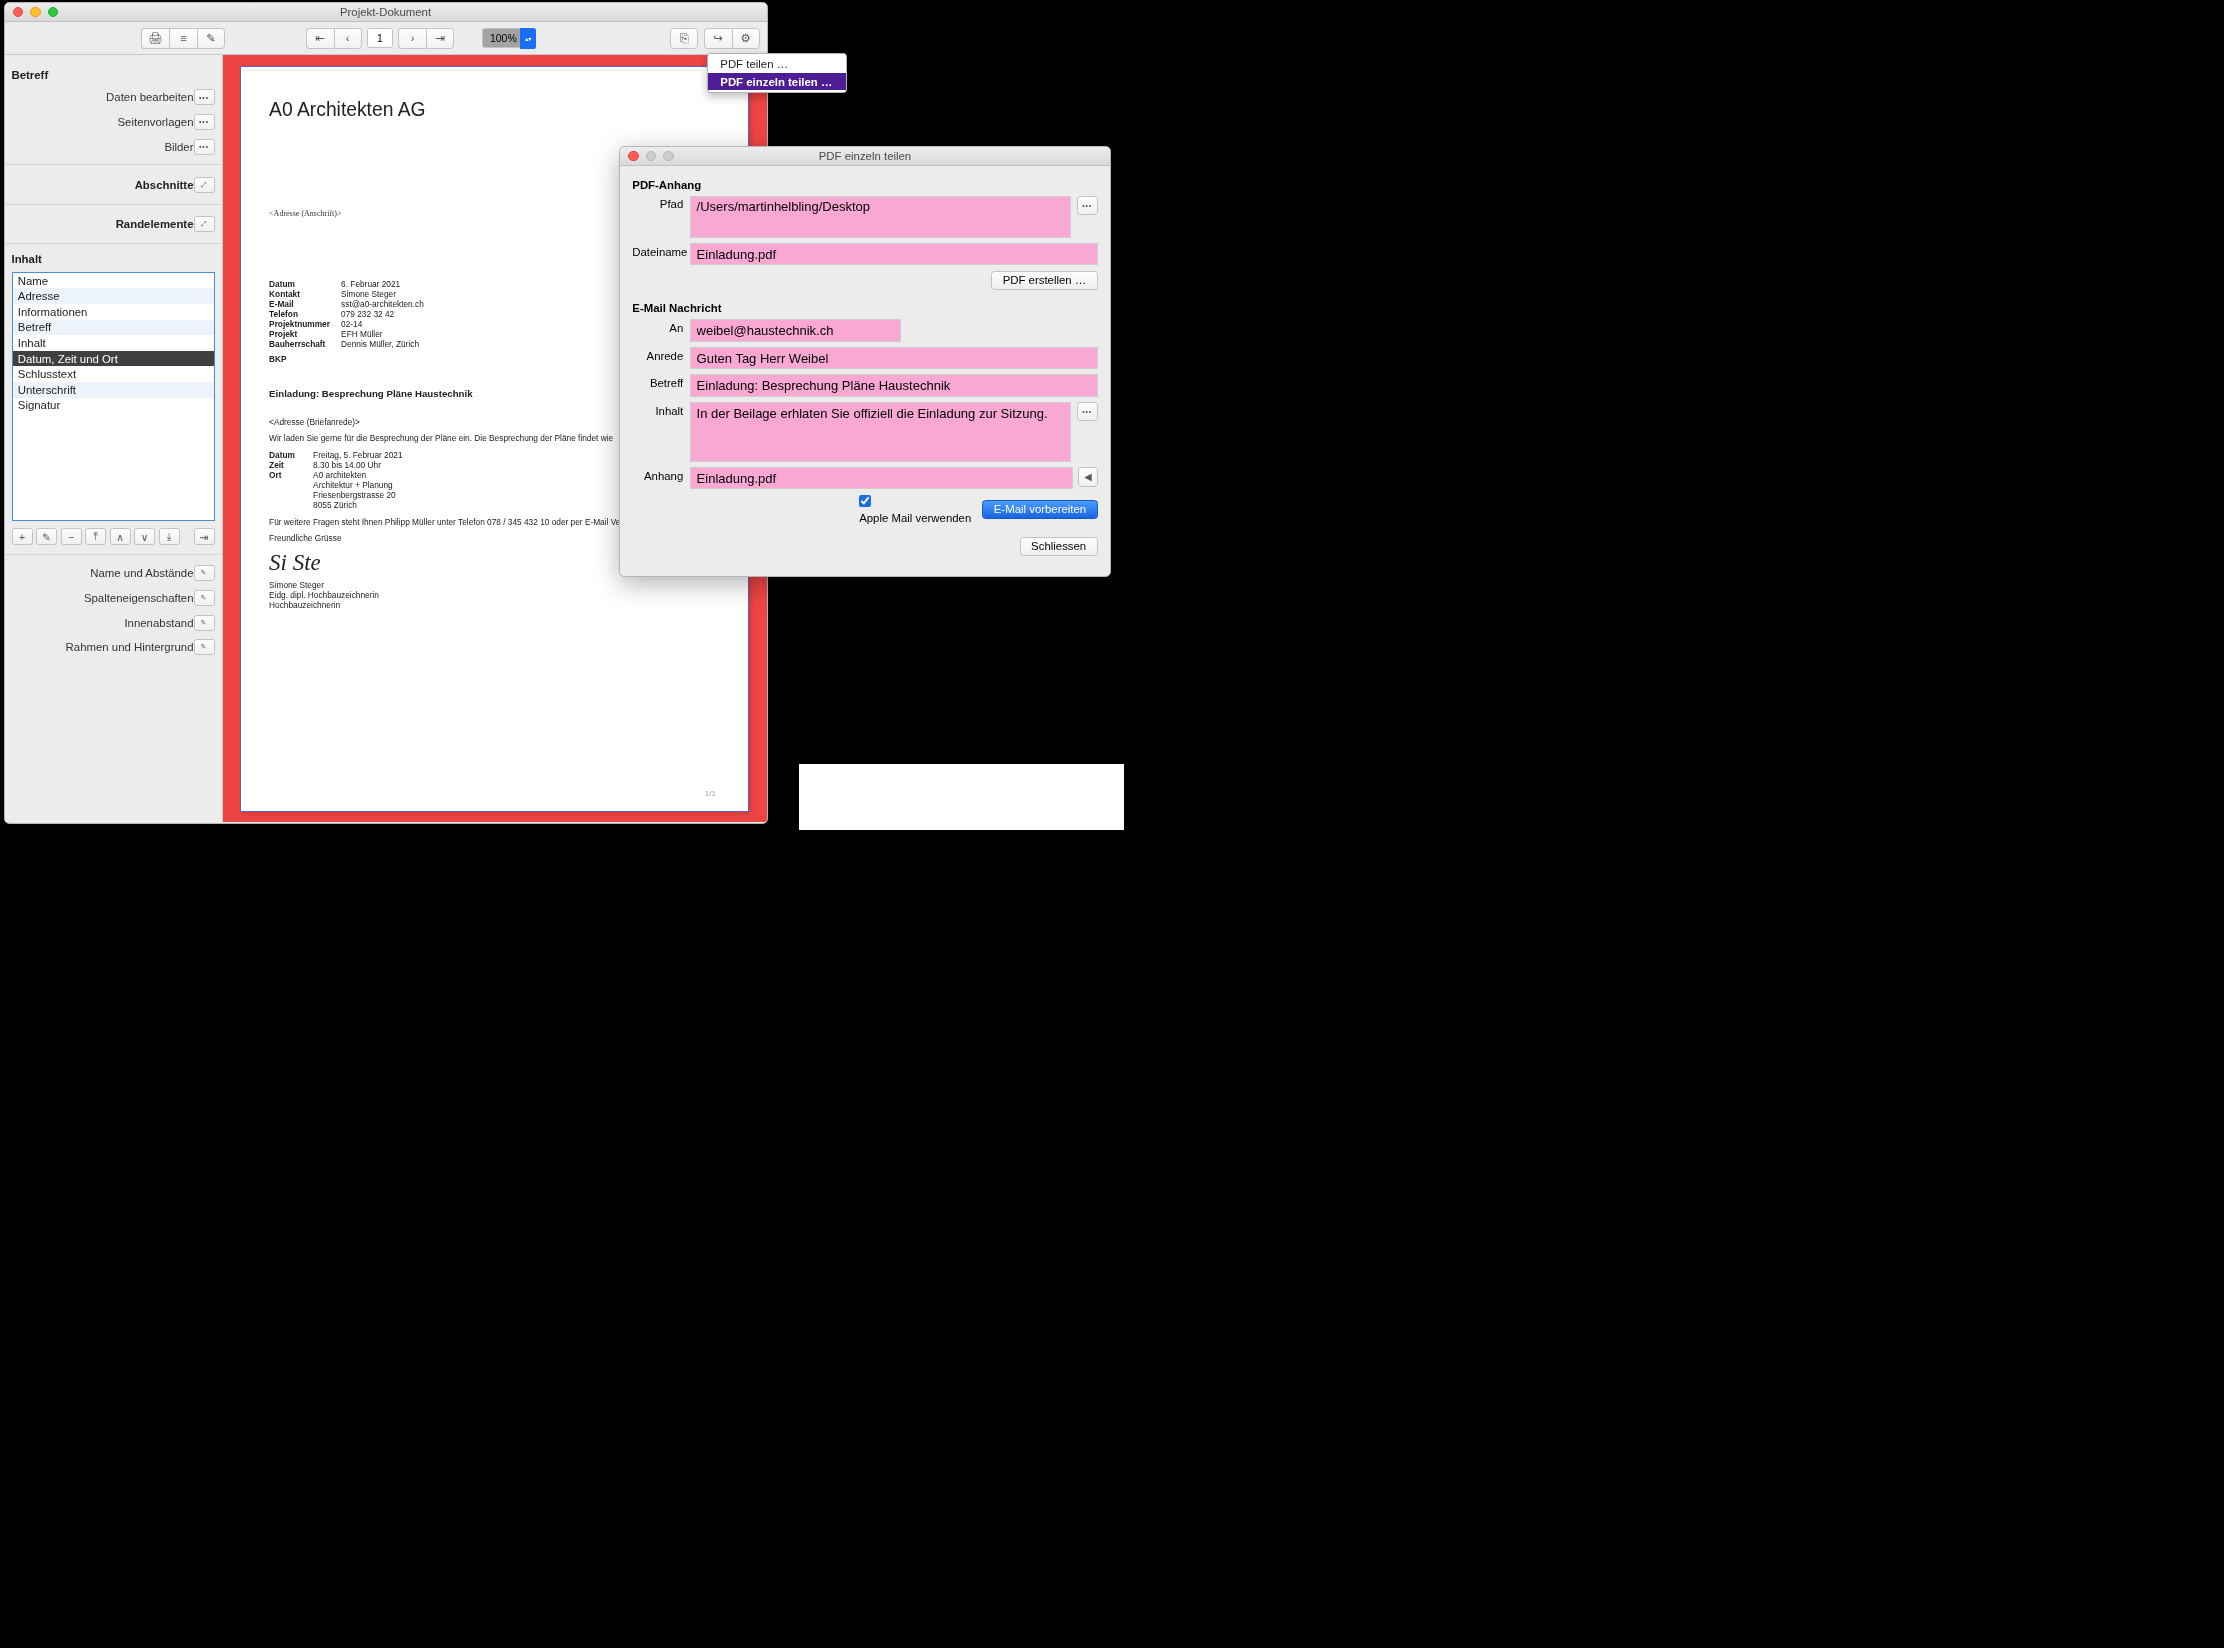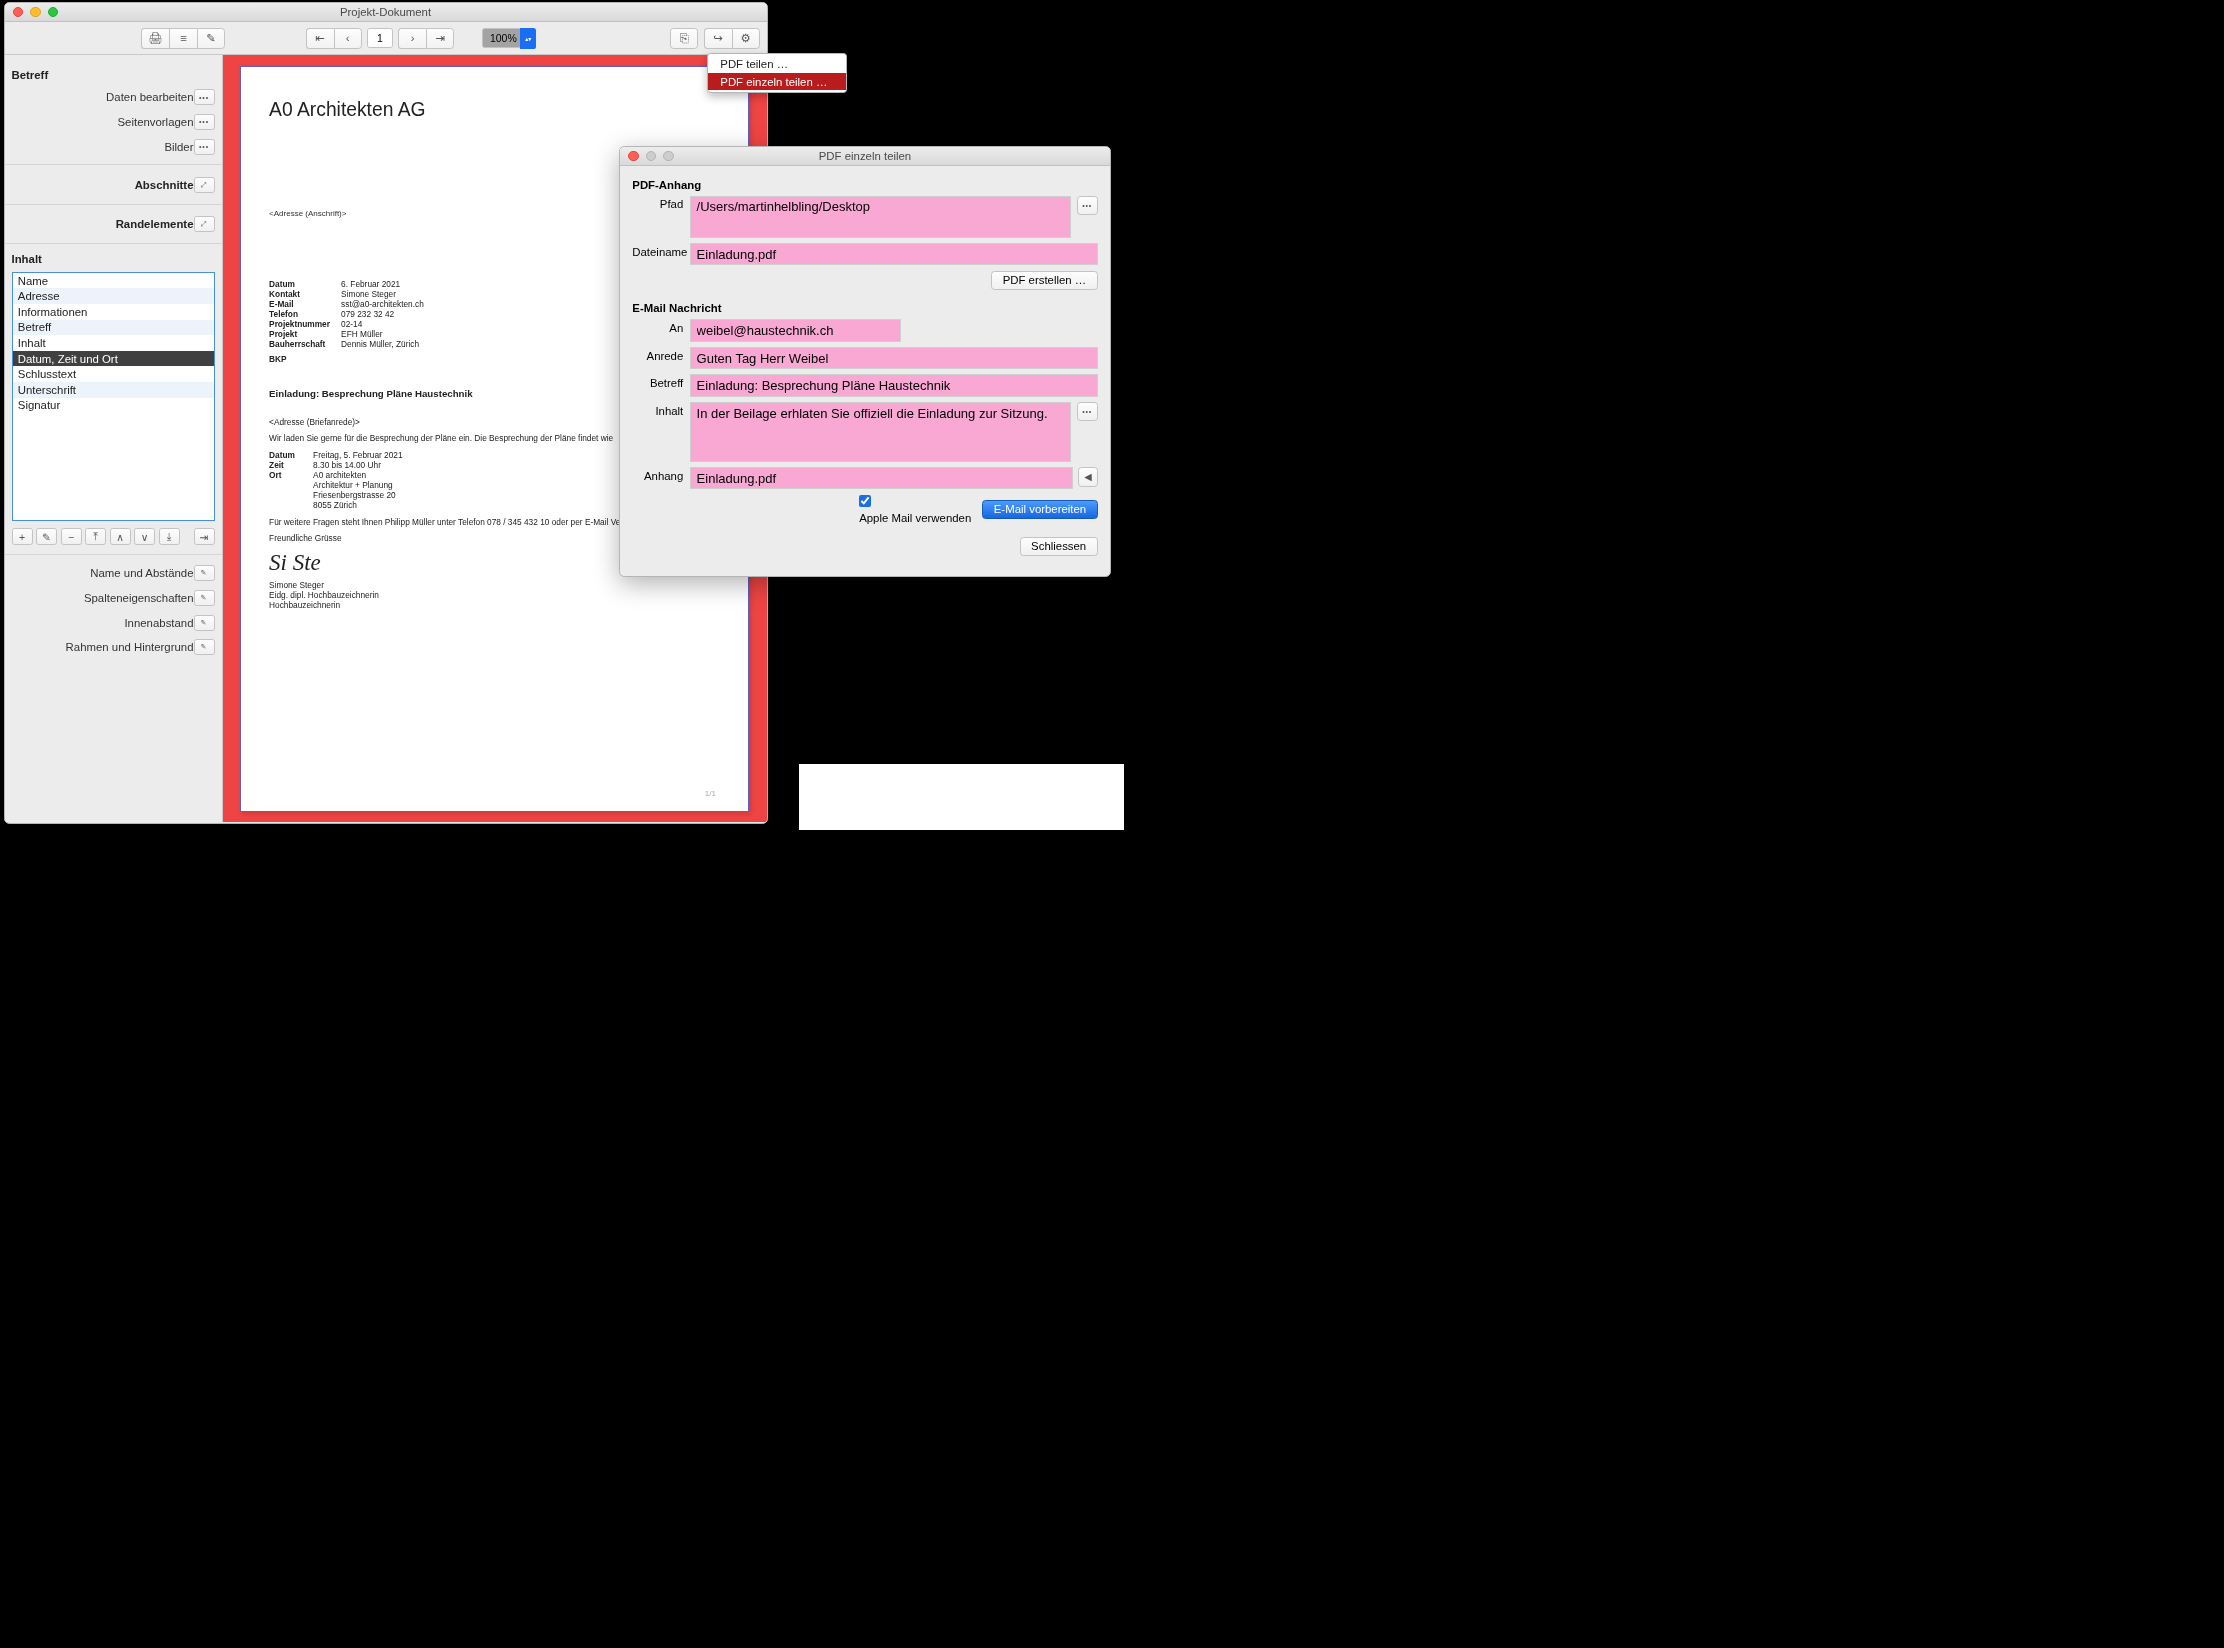--- a/index.html
+++ b/index.html
@@ -41,36 +41,36 @@
 .sb-listbox .li.alt { background: #edf3fa; }
 .sb-listbox .li.sel { background: #404040; color: #fff; }
 
 .sb-btnrow { display:flex; gap:3.5px; padding:3.5px 0; }
 .sb-mini { width:21px; height:17.6px; background:linear-gradient(#fdfdfd,#f0f0f0); border:0.9px solid #c3c3c3; border-radius:2.6px; display:flex; align-items:center; justify-content:center; font-size:10.5px; color:#555;}
 .sb-mini.spc { margin-left:auto; }
 
 .canvas { flex: 1; background: #ef4444; display: flex; justify-content: center; padding: 10.5px 17.6px; overflow: hidden; }
 .page { width: 527px; background: #fff; border: 0.9px solid #5b5fc7; box-shadow: 1.8px 1.8px 5.3px rgba(0,0,0,0.15); padding: 32px 28px 10.5px 28px; font-size: 8.3px; color: #222; display:flex; flex-direction:column; position:relative;}
 .doc-title { font-family: Impact, "Arial Black", sans-serif; font-size: 19.3px; letter-spacing: 0; margin-bottom: 88px; }
-.doc-placeholder { font-size:8px; color:#333; margin-bottom: 61px;}
+.doc-placeholder { font-size:8px; color:#333; margin-bottom: 61px; font-family: Liberation Serif, serif;}
 .doc-meta { margin-bottom: 5.3px; }
 .doc-meta div { display: flex; }
 .doc-meta .k { width: 72px; font-weight: bold; }
 .doc-bkp { font-weight: bold; margin-bottom: 24.6px; }
 .doc-subject { font-weight: bold; font-size: 9.7px; margin-bottom: 12.3px; }
 .doc-body p { margin: 5.3px 0; line-height: 1.25; }
 .doc-dtable div { display:flex; }
 .doc-dtable .k { width: 44px; font-weight:bold;}
 .sig { font-family: "Brush Script MT", cursive; font-size: 23px; margin: 7px 0 0 0; font-style:italic;}
 .pagenum { position:absolute; bottom:12.3px; right:32px; color:#aaa; font-size:8px;}
 
 
 .share-menu { position: absolute; left: 707px; top: 53px; width: 140px; background: #fff; border: 0.9px solid #b5b5b5; border-radius: 3.5px; box-shadow: 0 3.5px 8.8px rgba(0,0,0,0.25); padding: 1.8px 0; z-index: 10; }
 .share-menu .mi { font-size: 11.4px; padding: 2.6px 12.3px; color: #222; }
-.share-menu .mi.sel { background: #b91c1c; color: #fff; }
+.share-menu .mi.sel { background: #4c1d95; color: #fff; font-weight: bold; }
 
 
 .dialog { left: 619px; top: 146px; width: 492px; }
 .dlg-body { padding: 8.8px 12.3px 12.3px 12.3px; font-size: 11.4px; }
 .dlg-sec-head { font-weight: bold; margin: 3.5px 0 5.3px 0; }
 .dlg-row { display: flex; align-items: flex-start; margin-bottom: 5.3px; }
 .dlg-row label { width: 58px; text-align: right; padding-right: 7px; padding-top: 2.6px; font-size:11.4px;}
 .dlg-input { flex: 1; border: 0.9px solid #cfcfcf; background: #f9a8d4; border-radius: 0; font-size: 13px; padding: 2.6px 5.3px; }
 .dlg-input.tall { height: 42px; resize: none; font-family:inherit; }
 .dlg-input.med { height: 60px; resize:none; font-family:inherit;}

